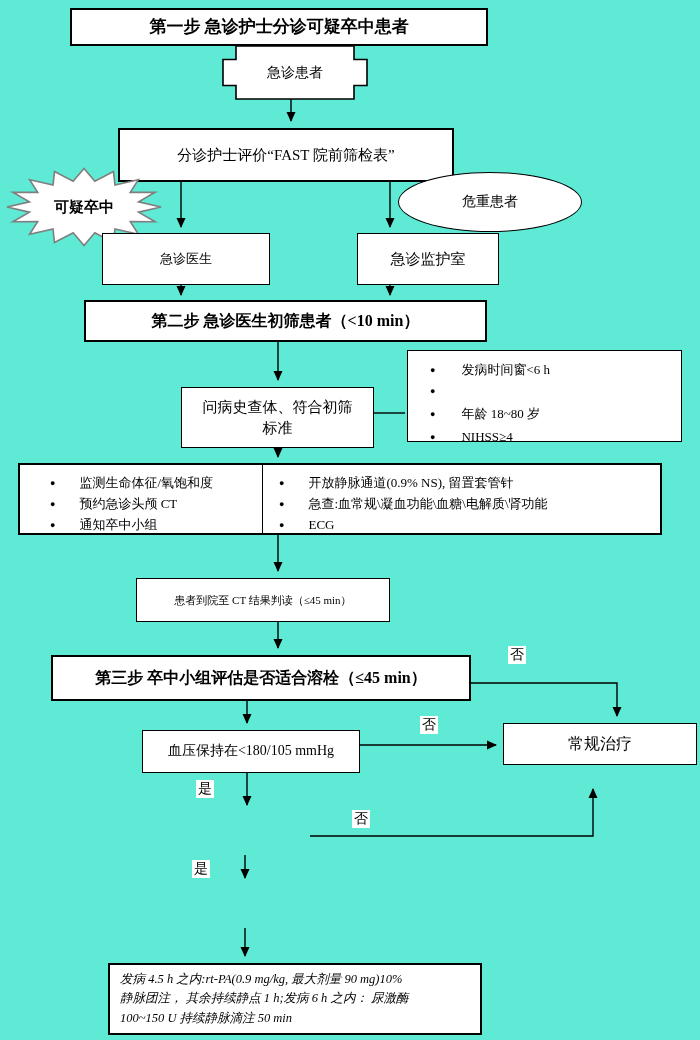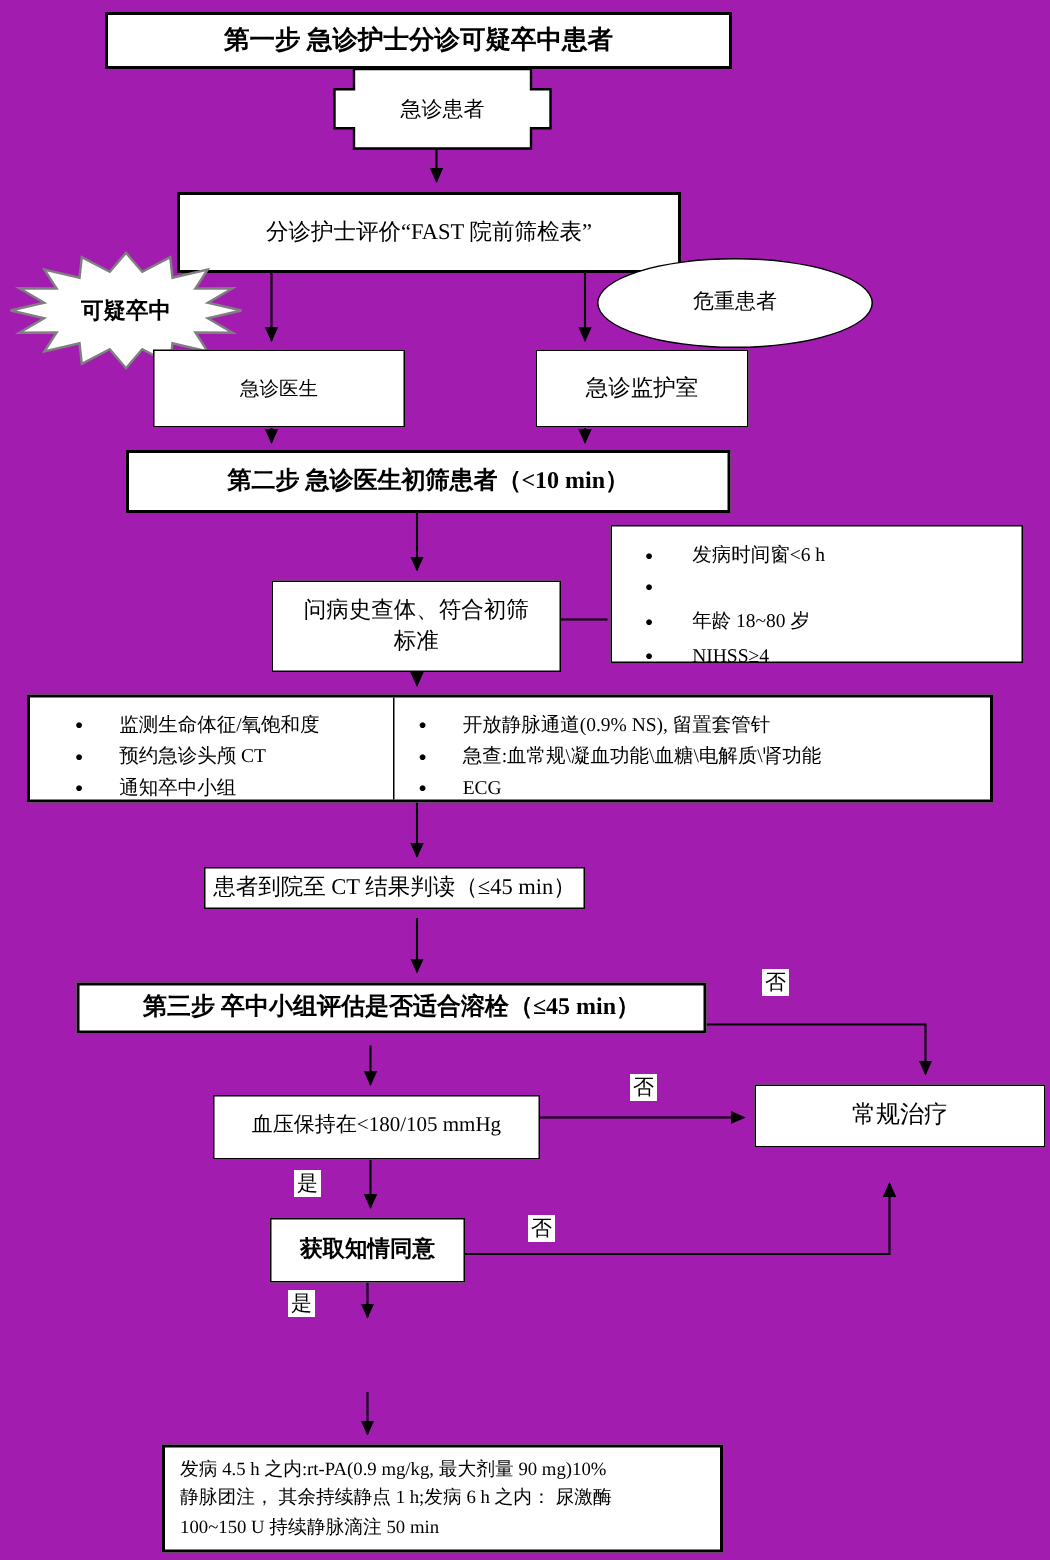--- a/index.html
+++ b/index.html
@@ -1,17 +1,17 @@
 <!DOCTYPE html>
 <html><head>
 <meta charset="utf-8">
 <style>
   html,body { margin:0; padding:0; background:#fff; }
   #canvas {
-    position:relative; width:700px; height:1040px; background:#a21caf;
+    position:relative; width:700px; height:1040px; background:#5eead4;
     font-family:"Liberation Serif","DejaVu Serif",serif; color:#000;
     overflow:hidden;
   }
   #wires { position:absolute; left:0; top:0; width:700px; height:1040px; z-index:0; }
   .node {
     position:absolute; box-sizing:border-box; background:#fff;
     border:1.5px solid #000; display:flex; align-items:center;
     justify-content:center; text-align:center; z-index:1; line-height:1.35;
   }
   .heavy { border-width:2px; }
@@ -145,32 +145,31 @@
         <span class="dot">●</span>
         <span>急查:血常规\凝血功能\血糖\电解质\肾功能</span>
       </div>
       <div class="brow">
         <span class="dot">●</span>
         <span>ECG</span>
       </div>
     </div>
   </div>
 
-  <div class="node" style="left:136px;top:578px;width:254px;height:28px;font-size:15px;">患者到院至 CT 结果判读（≤45 min）</div>
+  <div class="node" style="left:136px;top:578px;width:254px;height:44px;font-size:11px;">患者到院至 CT 结果判读（≤45 min）</div>
 
-  <div class="node heavy bold" style="left:51px;top:655px;width:420px;height:34px;font-size:16px;">第三步  卒中小组评估是否适合溶栓（≤45 min）</div>
+  <div class="node heavy bold" style="left:51px;top:655px;width:420px;height:46px;font-size:16px;">第三步  卒中小组评估是否适合溶栓（≤45 min）</div>
 
   <div class="node" style="left:503px;top:723px;width:194px;height:42px;font-size:16px;">常规治疗</div>
 
   <div class="node" style="left:142px;top:730px;width:218px;height:43px;font-size:14px;">血压保持在&lt;180/105 mmHg</div>
 
-  <div class="node bold" style="left:180px;top:812px;width:130px;height:43px;font-size:15px;">获取知情同意</div>
 
 
-  <div class="node heavy protocol-box" style="left:108px;top:963px;width:374px;height:72px;">
+  <div class="node heavy protocol-box" style="left:108px;top:963px;width:374px;height:72px;font-style:italic;">
     <div>发病 4.5 h 之内:rt-PA(0.9 mg/kg, 最大剂量 90 mg)10%</div>
     <div>静脉团注， 其余持续静点 1 h;发病 6 h 之内： 尿激酶</div>
     <div>100~150 U 持续静脉滴注 50 min</div>
   </div>
 
   <div class="edge-label" style="left:508px;top:646px;">否</div>
   <div class="edge-label" style="left:420px;top:716px;">否</div>
   <div class="edge-label" style="left:352px;top:810px;">否</div>
   <div class="edge-label" style="left:196px;top:780px;">是</div>
   <div class="edge-label" style="left:192px;top:860px;">是</div>

